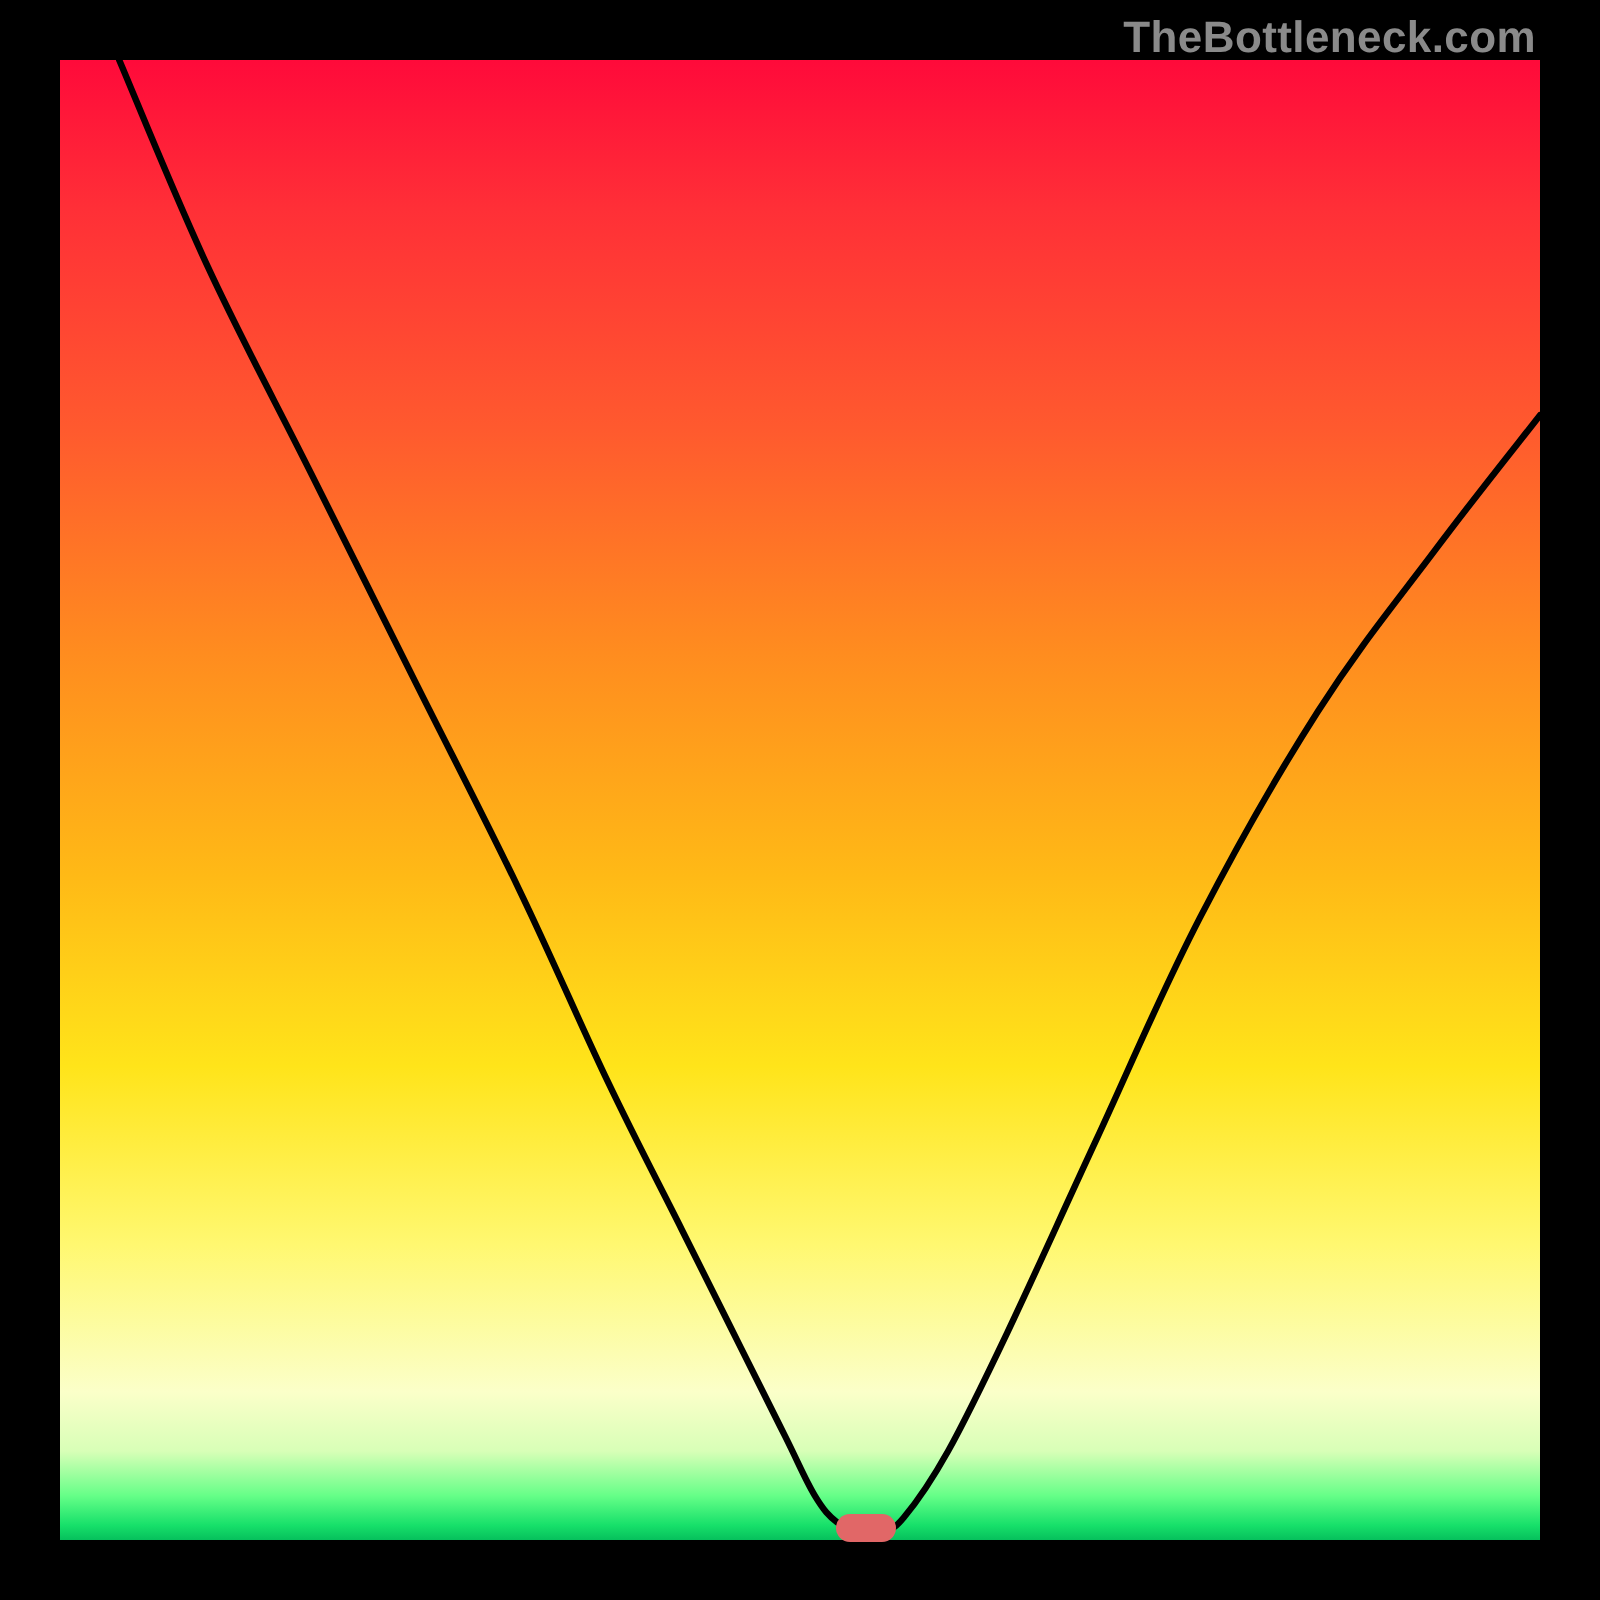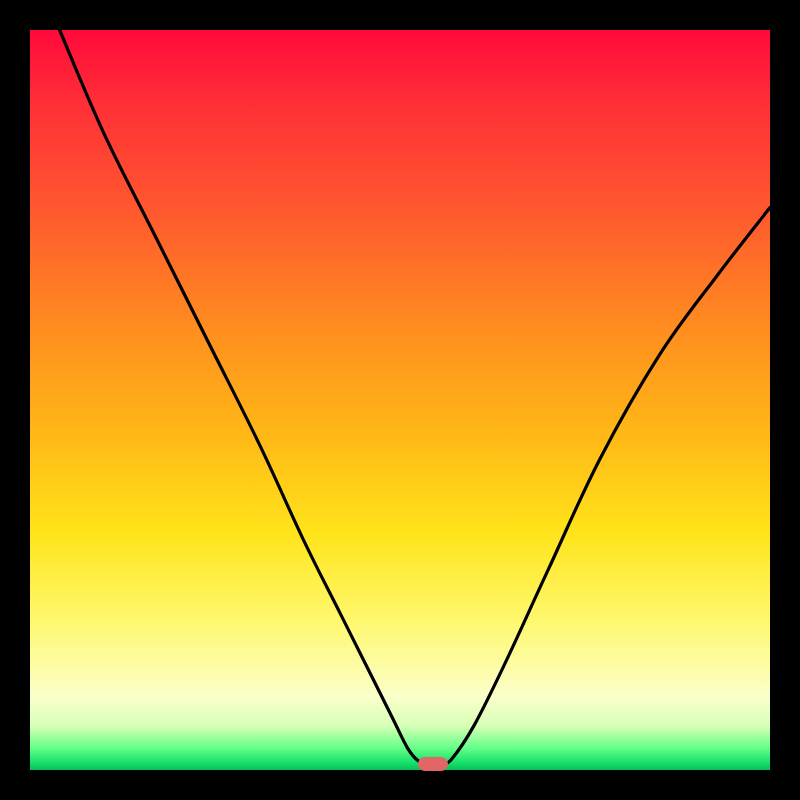--- a/index.html
+++ b/index.html
@@ -65,20 +65,21 @@
     height: 14px;
     border-radius: 7px;
     background: #e16767;
     transform: translate(-50%, -50%);
   }
 </style>
 </head>
 <body>
 
 <div class="frame">
+  <div class="attribution">TheBottleneck.com</div>
 
   <div class="plot-area">
     <svg class="curve" viewBox="0 0 740 740" preserveAspectRatio="none">
       <path id="curve-path" fill="none" stroke-width="3.2" stroke-linejoin="round" stroke-linecap="round" d="M 29.60 0.00 C 37.59 18.65, 56.68 66.30, 74.00 103.60 C 91.32 140.90, 107.15 169.90, 125.80 207.20 C 144.45 244.50, 158.95 273.50, 177.60 310.80 C 196.25 348.10, 212.08 378.44, 229.40 414.40 C 246.72 450.36, 259.15 479.96, 273.80 510.60 C 288.45 541.24, 298.81 560.62, 310.80 584.60 C 322.79 608.58, 331.08 625.15, 340.40 643.80 C 349.72 662.45, 355.94 674.88, 362.60 688.20 C 369.26 701.52, 372.74 710.07, 377.40 717.80 C 382.06 725.53, 384.50 727.92, 388.50 731.12 C 392.50 734.32, 395.60 734.76, 399.60 735.56 C 403.60 736.36, 406.70 736.76, 410.70 735.56 C 414.70 734.36, 415.81 736.09, 421.80 728.90 C 427.79 721.71, 434.68 712.25, 444.00 695.60 C 453.32 678.95, 460.28 664.37, 473.60 636.40 C 486.92 608.43, 500.68 577.50, 518.00 540.20 C 535.32 502.90, 549.82 467.83, 569.80 429.20 C 589.78 390.57, 607.69 358.90, 629.00 325.60 C 650.31 292.30, 668.22 270.84, 688.20 244.20 C 708.18 217.56, 730.68 189.59, 740.00 177.60" stroke="#000000"></path>
     </svg>
     <div class="marker" id="min-marker" style="left: 403.3px; top: 734.08px; background: rgb(225, 103, 103);"></div>
   </div>
 </div>
 
 </body></html>

